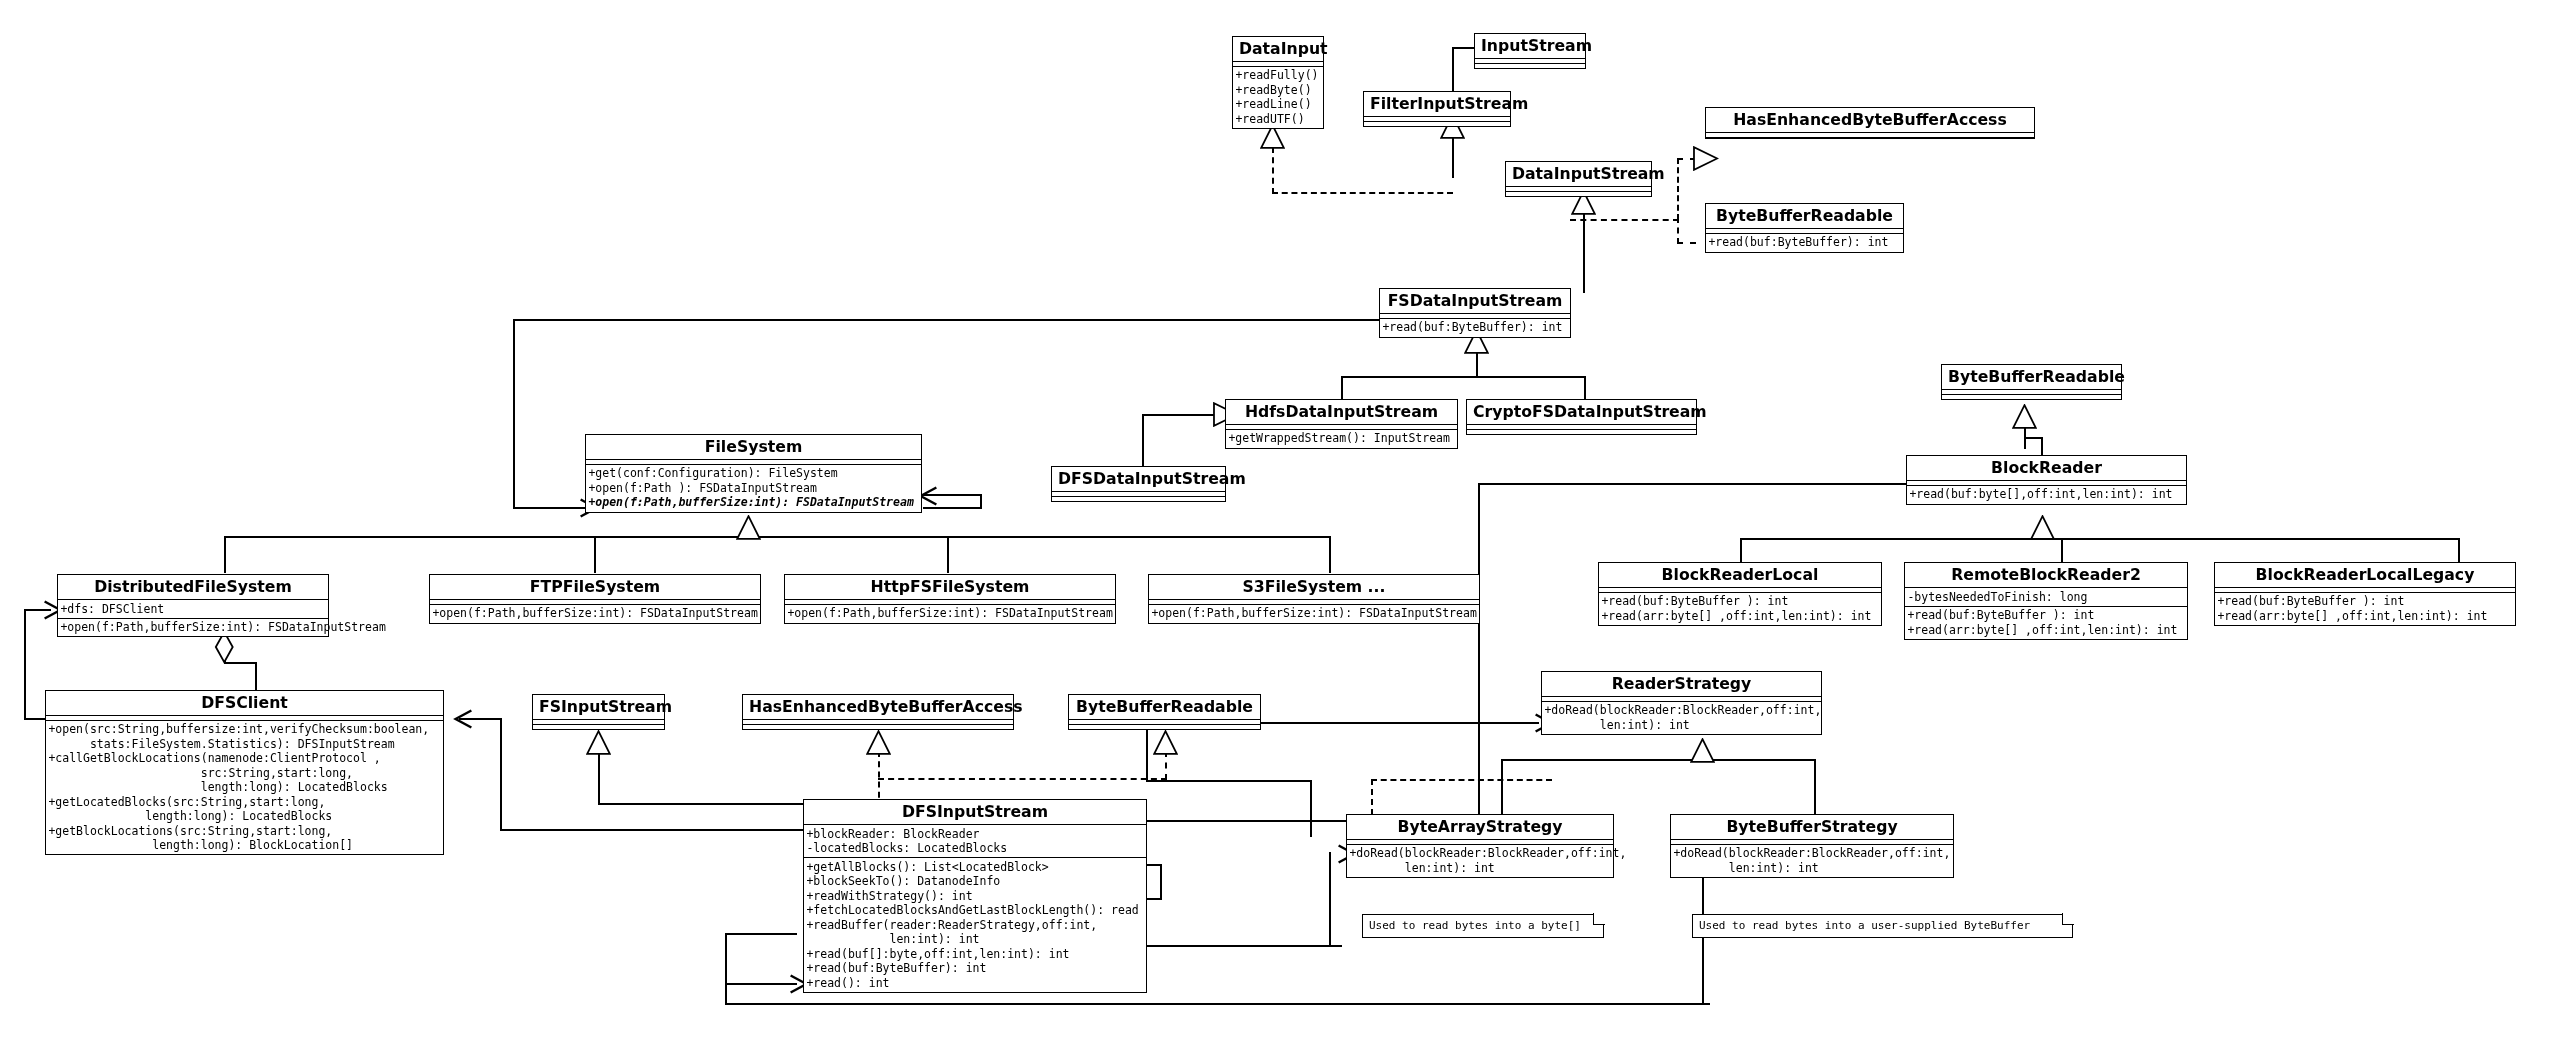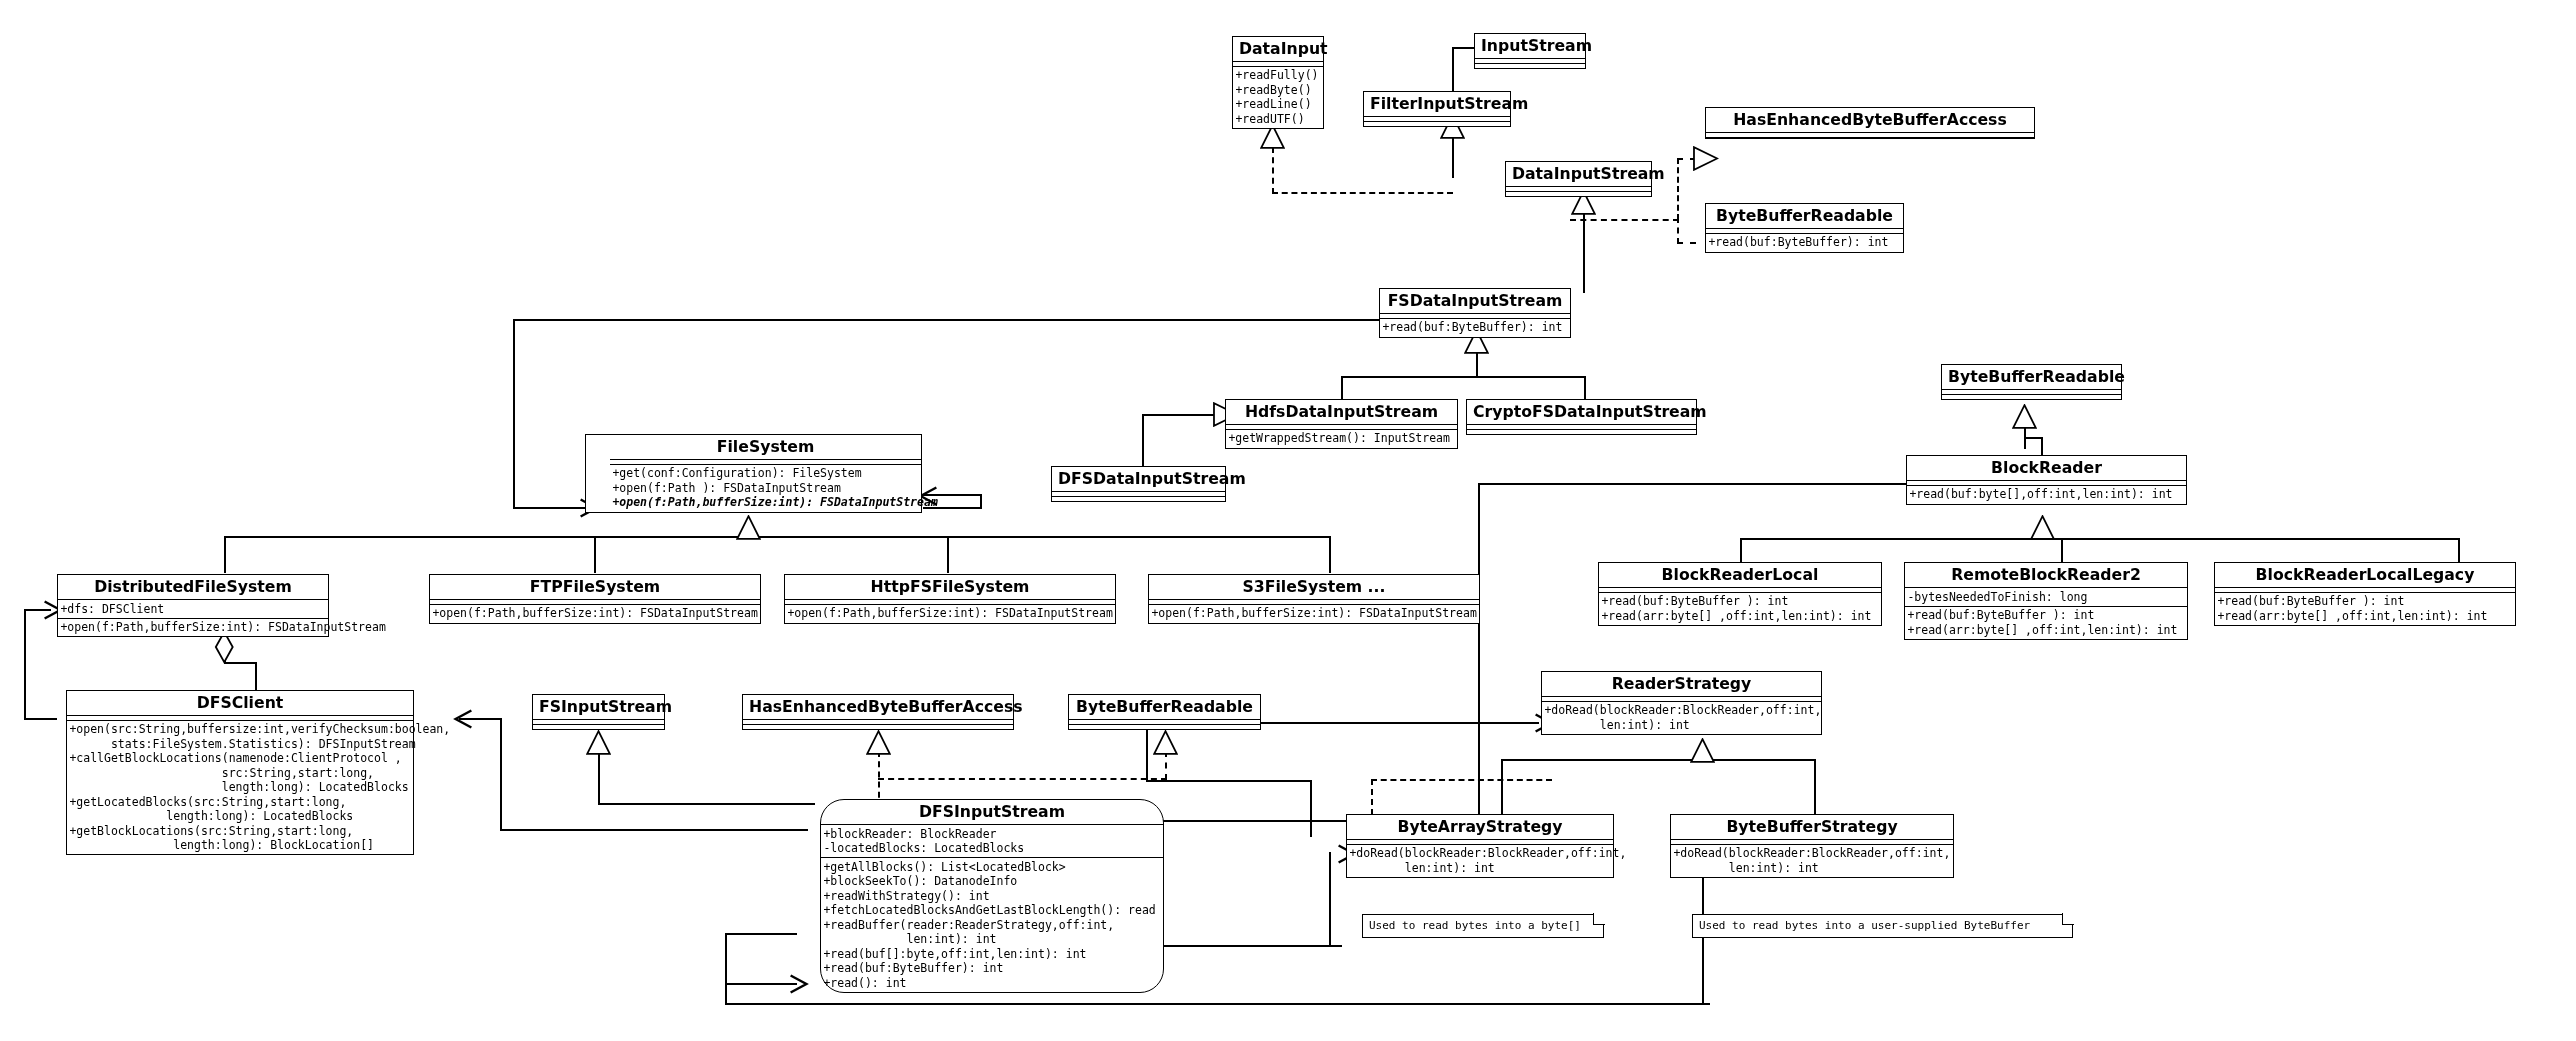--- a/index.html
+++ b/index.html
@@ -341,21 +341,21 @@
   </div>
 
   <div class="cls" style="left:1051px;top:466px;width:175px;">
     <div class="name">DFSDataInputStream</div>
     <div class="sep"></div>
     <div class="attrs empty"></div>
     <div class="sep"></div>
     <div class="ops empty"></div>
   </div>
 
-  <div class="cls abstract" style="left:585px;top:434px;width:337px;padding-left:24px;">
+  <div class="cls abstract" style="left:585px;top:434px;width:337px;">
     <div class="name">FileSystem</div>
     <div class="sep"></div>
     <div class="attrs empty"></div>
     <div class="sep"></div>
     <div class="ops"><span>+get(conf:Configuration): FileSystem</span>
 <span>+open(f:Path ): FSDataInputStream</span>
 <span class="ital">+open(f:Path,bufferSize:int): FSDataInputStream</span></div>
   </div>
 
   <div class="cls" style="left:57px;top:574px;width:272px;">
@@ -383,21 +383,21 @@
   </div>
 
   <div class="cls" style="left:1148px;top:574px;width:332px;">
     <div class="name">S3FileSystem ...</div>
     <div class="sep"></div>
     <div class="attrs empty"></div>
     <div class="sep"></div>
     <div class="ops"><span>+open(f:Path,bufferSize:int): FSDataInputStream</span></div>
   </div>
 
-  <div class="cls" style="left:66px;top:690px;width:348px;">
+  <div class="cls" style="left:45px;top:690px;width:399px;">
     <div class="name">DFSClient</div>
     <div class="sep"></div>
     <div class="attrs empty"></div>
     <div class="sep"></div>
     <div class="ops"><span>+open(src:String,buffersize:int,verifyChecksum:boolean,</span>
 <span>      stats:FileSystem.Statistics): DFSInputStream</span>
 <span>+callGetBlockLocations(namenode:ClientProtocol ,</span>
 <span>                      src:String,start:long,</span>
 <span>                      length:long): LocatedBlocks</span>
 <span>+getLocatedBlocks(src:String,start:long,</span>
@@ -423,21 +423,21 @@
   </div>
 
   <div class="cls" style="left:1068px;top:694px;width:193px;">
     <div class="name">ByteBufferReadable</div>
     <div class="sep"></div>
     <div class="attrs empty"></div>
     <div class="sep"></div>
     <div class="ops empty"></div>
   </div>
 
-  <div class="cls" style="left:820px;top:799px;width:344px;border-radius:24px;">
+  <div class="cls" style="left:803px;top:799px;width:344px;">
     <div class="name">DFSInputStream</div>
     <div class="sep"></div>
     <div class="attrs"><span>+blockReader: BlockReader</span>
 <span>-locatedBlocks: LocatedBlocks</span></div>
     <div class="sep"></div>
     <div class="ops"><span>+getAllBlocks(): List&lt;LocatedBlock&gt;</span>
 <span>+blockSeekTo(): DatanodeInfo</span>
 <span>+readWithStrategy(): int</span>
 <span>+fetchLocatedBlocksAndGetLastBlockLength(): read</span>
 <span>+readBuffer(reader:ReaderStrategy,off:int,</span>

